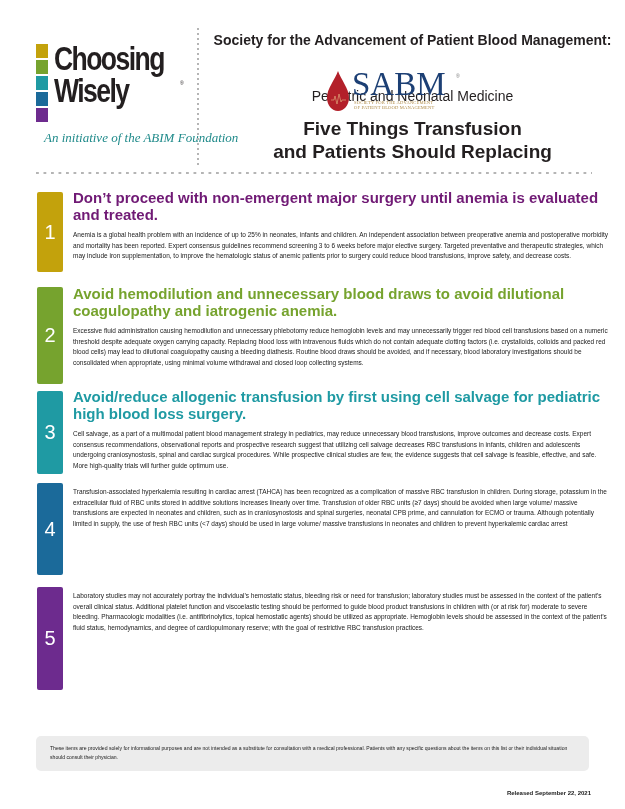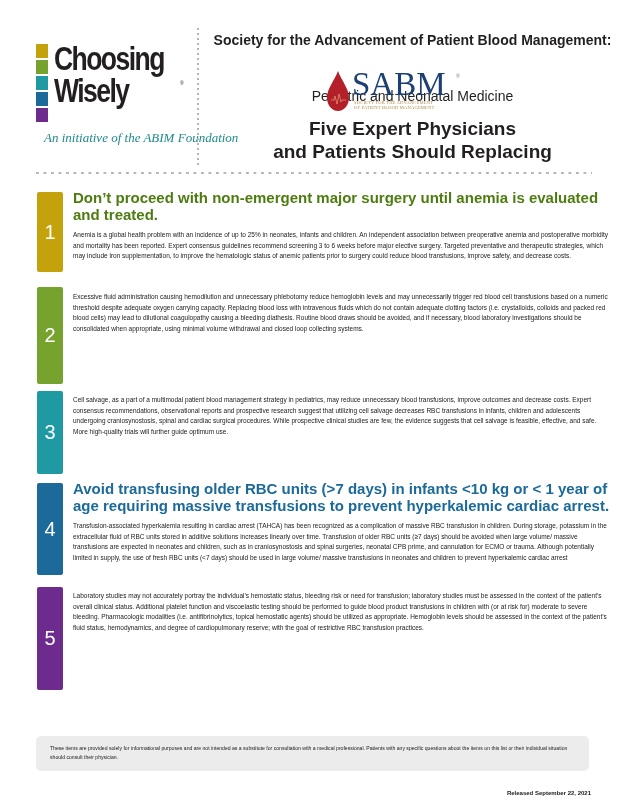--- a/index.html
+++ b/index.html
@@ -84,49 +84,50 @@
   <svg class="sabm-drop" width="26" height="42" viewBox="0 0 26 42">
     <path d="M13 1 C10 10 2 18 2 28 C2 35 7 41 13 41 C19 41 24 35 24 28 C24 18 16 10 13 1 Z" fill="#b3202a"></path>
     <path d="M6 30 L9 30 L10 26 L12 34 L14 24 L16 32 L17 30 L21 30" stroke="#e8c28a" stroke-width="0.7" fill="none" opacity="0.8"></path>
   </svg>
   <div class="sabm-text">SABM</div>
   <div class="sabm-reg">®</div>
   <div class="sabm-sub s1">SOCIETY FOR THE ADVANCEMENT</div>
   <div class="sabm-sub s2">OF PATIENT BLOOD MANAGEMENT</div>
 </div>
 
-<div class="title t1">Five Expert Physicians</div>
+<div class="title t1">Five Things Transfusion</div>
 <div class="title t2">and Patients Should Replacing</div>
 
 <div class="item" style="top:192px">
   <div class="num-box" style="height:80px;background:#c3a20c">1</div>
   <div class="item-body" style="top:-3px">
-    <div class="item-title" style="color:#4d7c0f">Don’t proceed with non-emergent major surgery until anemia is evaluated and treated.</div>
+    <div class="item-title" style="color:#701a75">Don’t proceed with non-emergent major surgery until anemia is evaluated and treated.</div>
     <div class="item-text">Anemia is a global health problem with an incidence of up to 25% in neonates, infants and children. An independent association between preoperative anemia and postoperative morbidity and mortality has been reported. Expert consensus guidelines recommend screening 3 to 6 weeks before major elective surgery. Targeted preventative and therapeutic strategies, which may include iron supplementation, to improve the hematologic status of anemic patients prior to surgery could reduce blood transfusions, improve safety, and decrease costs.</div>
   </div>
 </div>
 
 <div class="item" style="top:287px">
   <div class="num-box" style="height:97px;background:#76a32e">2</div>
   <div class="item-body" style="top:-2px">
+    <div class="item-title" style="color:#76a32e">Avoid hemodilution and unnecessary blood draws to avoid dilutional coagulopathy and iatrogenic anemia.</div>
     <div class="item-text">Excessive fluid administration causing hemodilution and unnecessary phlebotomy reduce hemoglobin levels and may unnecessarily trigger red blood cell transfusions based on a numeric threshold despite adequate oxygen carrying capacity. Replacing blood loss with intravenous fluids which do not contain adequate clotting factors (i.e. crystalloids, colloids and packed red blood cells) may lead to dilutional coagulopathy causing a bleeding diathesis. Routine blood draws should be avoided, and if necessary, blood laboratory investigations should be consolidated when appropriate, using minimal volume withdrawal and closed loop collecting systems.</div>
   </div>
 </div>
 
 <div class="item" style="top:391px">
   <div class="num-box" style="height:83px;background:#1f9aa3">3</div>
   <div class="item-body" style="top:-3px">
+    <div class="item-title" style="color:#1f9aa3">Avoid/reduce allogenic transfusion by first using cell salvage for pediatric high blood loss surgery.</div>
     <div class="item-text">Cell salvage, as a part of a multimodal patient blood management strategy in pediatrics, may reduce unnecessary blood transfusions, improve outcomes and decrease costs. Expert consensus recommendations, observational reports and prospective research suggest that utilizing cell salvage decreases RBC transfusions in infants, children and adolescents undergoing craniosynostosis, spinal and cardiac surgical procedures. While prospective clinical studies are few, the evidence suggests that cell salvage is feasible, effective, and safe. More high-quality trials will further guide optimum use.</div>
   </div>
 </div>
 
 <div class="item" style="top:483px">
   <div class="num-box" style="height:92px;background:#1b6a9a">4</div>
   <div class="item-body" style="top:-3px">
-    <div class="item-title" style="color:#1b6a9a">Avoid transfusing older RBC units (&gt;7 days) in infants &lt;10 kg or &lt; 1 year of age requiring massive transfusions to prevent hyperkalemic cardiac arrest.</div>
     <div class="item-text">Transfusion-associated hyperkalemia resulting in cardiac arrest (TAHCA) has been recognized as a complication of massive RBC transfusion in children. During storage, potassium in the extracellular fluid of RBC units stored in additive solutions increases linearly over time. Transfusion of older RBC units (≥7 days) should be avoided when large volume/ massive transfusions are expected in neonates and children, such as in craniosynostosis and spinal surgeries, neonatal CPB prime, and cannulation for ECMO or trauma. Although potentially limited in supply, the use of fresh RBC units (&lt;7 days) should be used in large volume/ massive transfusions in neonates and children to prevent hyperkalemic cardiac arrest</div>
   </div>
 </div>
 
 <div class="item" style="top:587px">
   <div class="num-box" style="height:103px;background:#6d2b8e">5</div>
   <div class="item-body" style="top:-3px">
     <div class="item-text">Laboratory studies may not accurately portray the individual’s hemostatic status, bleeding risk or need for transfusion; laboratory studies must be assessed in the context of the patient’s overall clinical status. Additional platelet function and viscoelastic testing should be performed to guide blood product transfusions in children with (or at risk for) moderate to severe bleeding. Pharmacologic modalities (i.e. antifibrinolytics, topical hemostatic agents) should be utilized as appropriate. Hemoglobin levels should be assessed in the context of the patient’s fluid status, hemodynamics, and degree of cardiopulmonary reserve; with the goal of restrictive RBC transfusion practices.</div>
   </div>
 </div>

